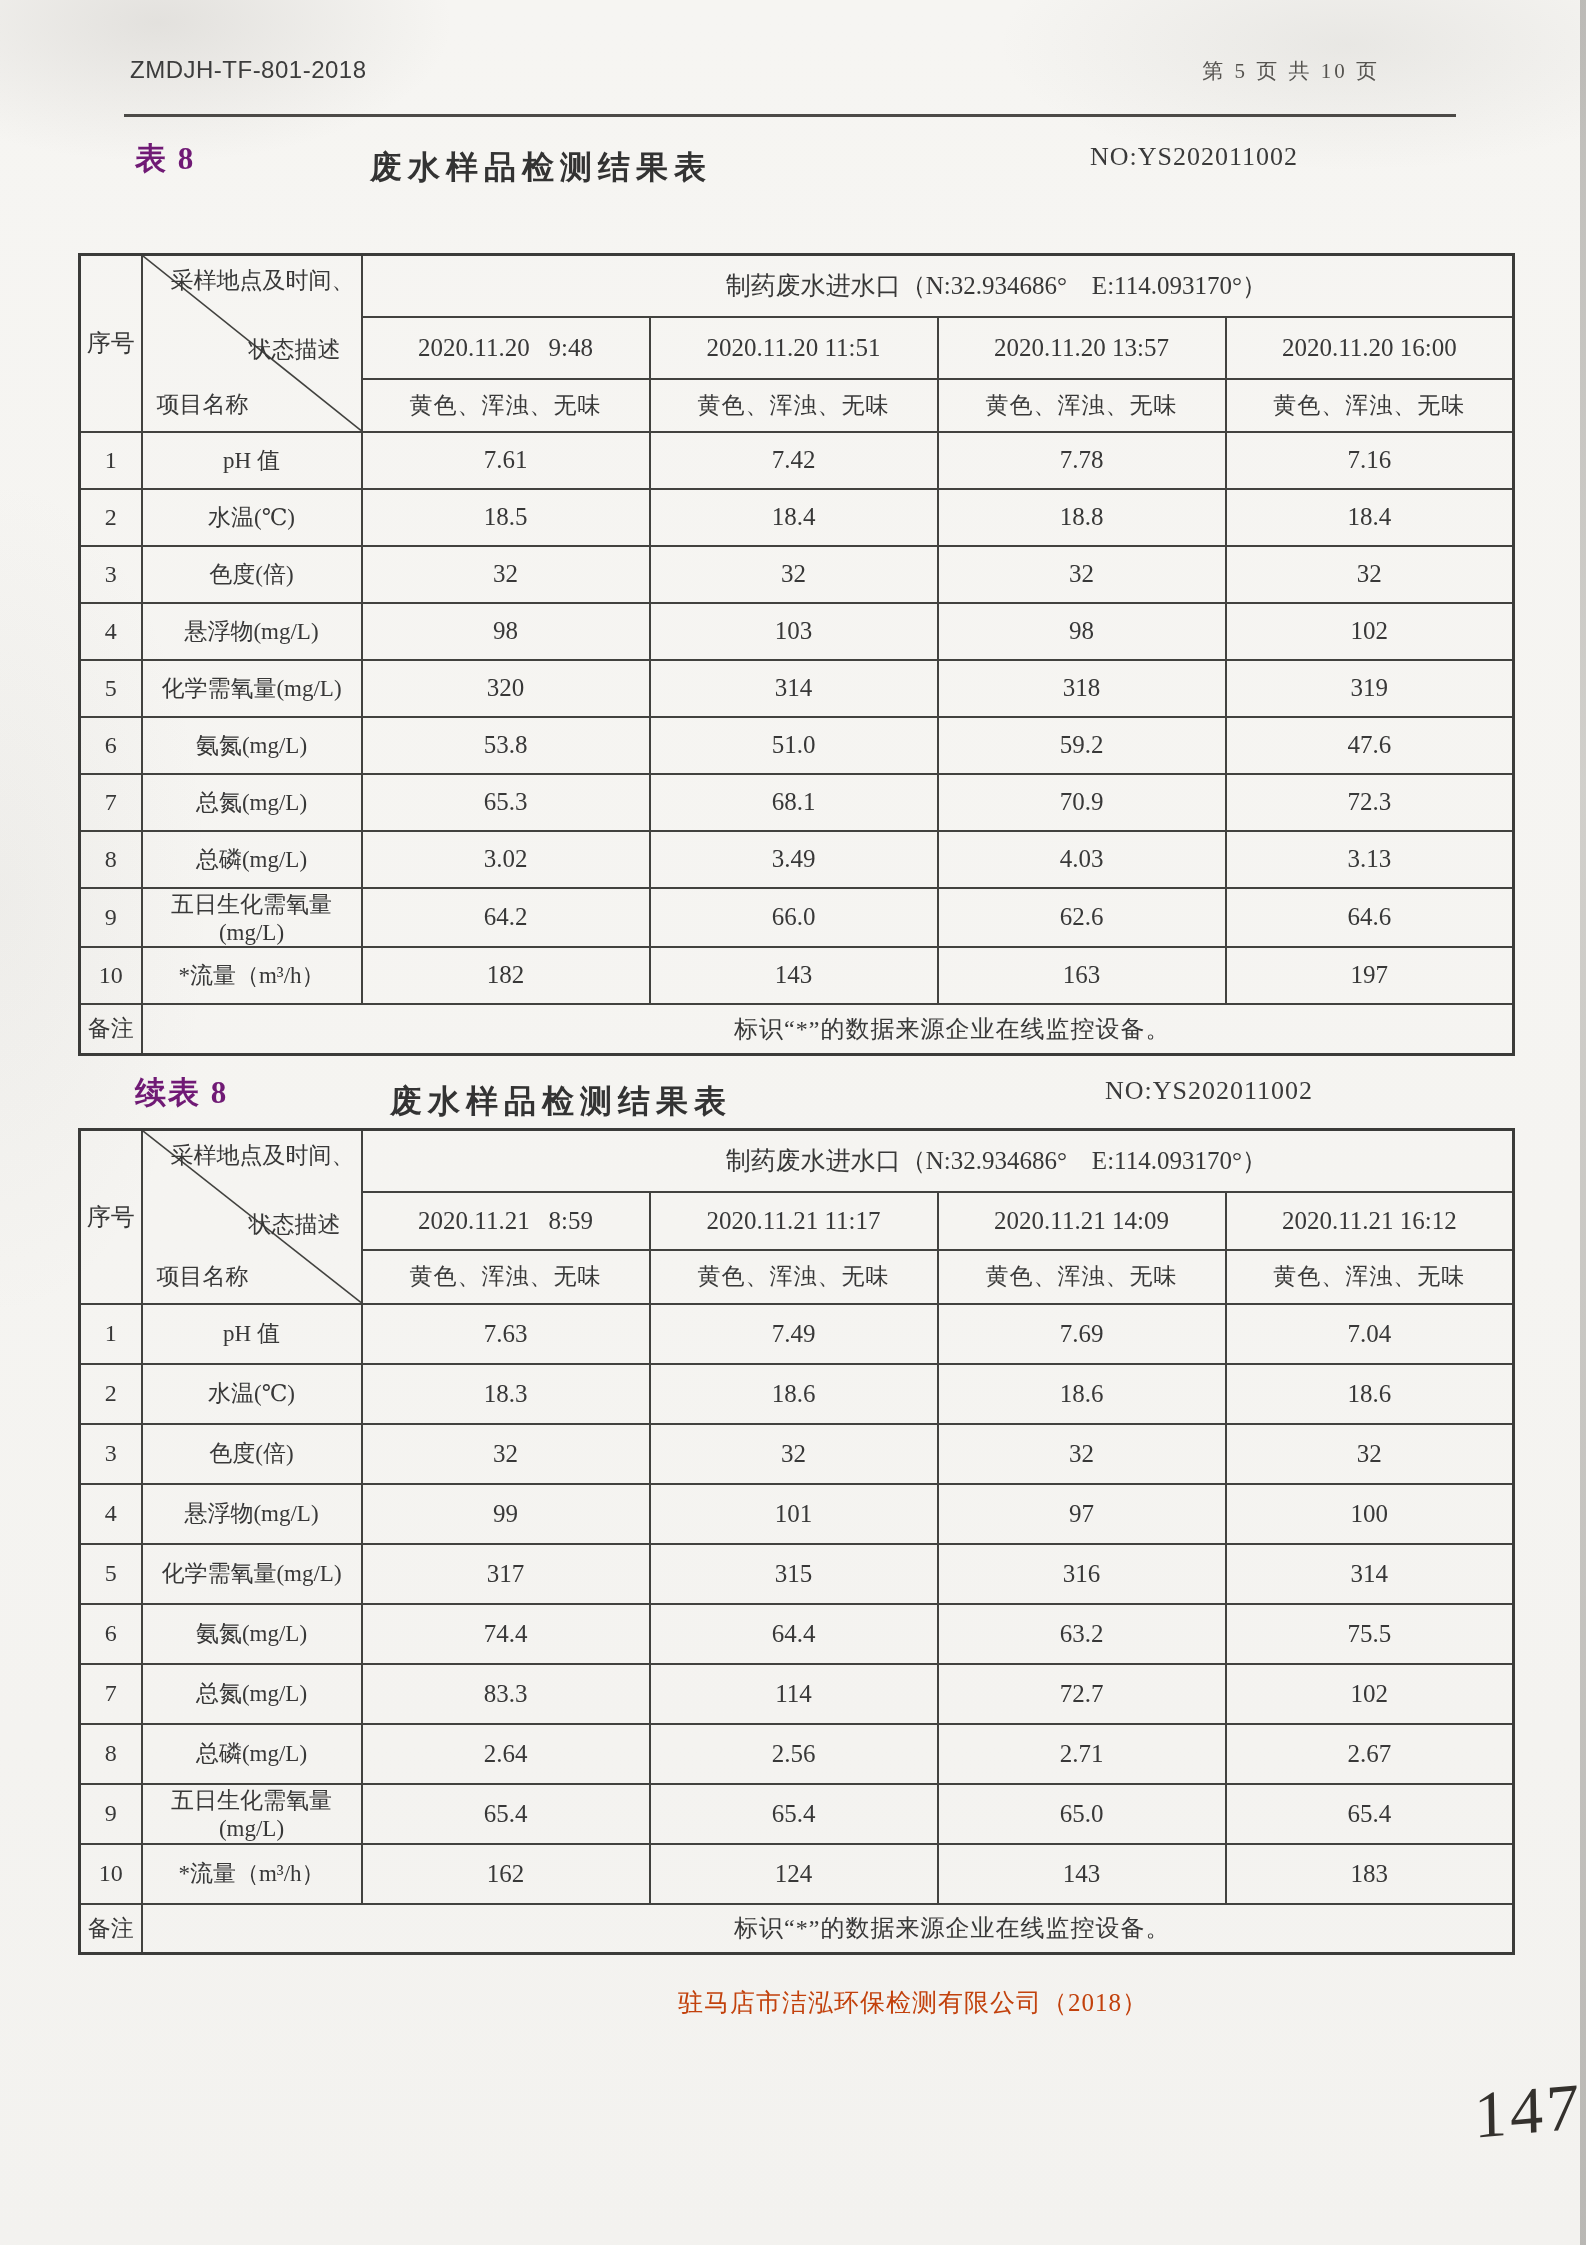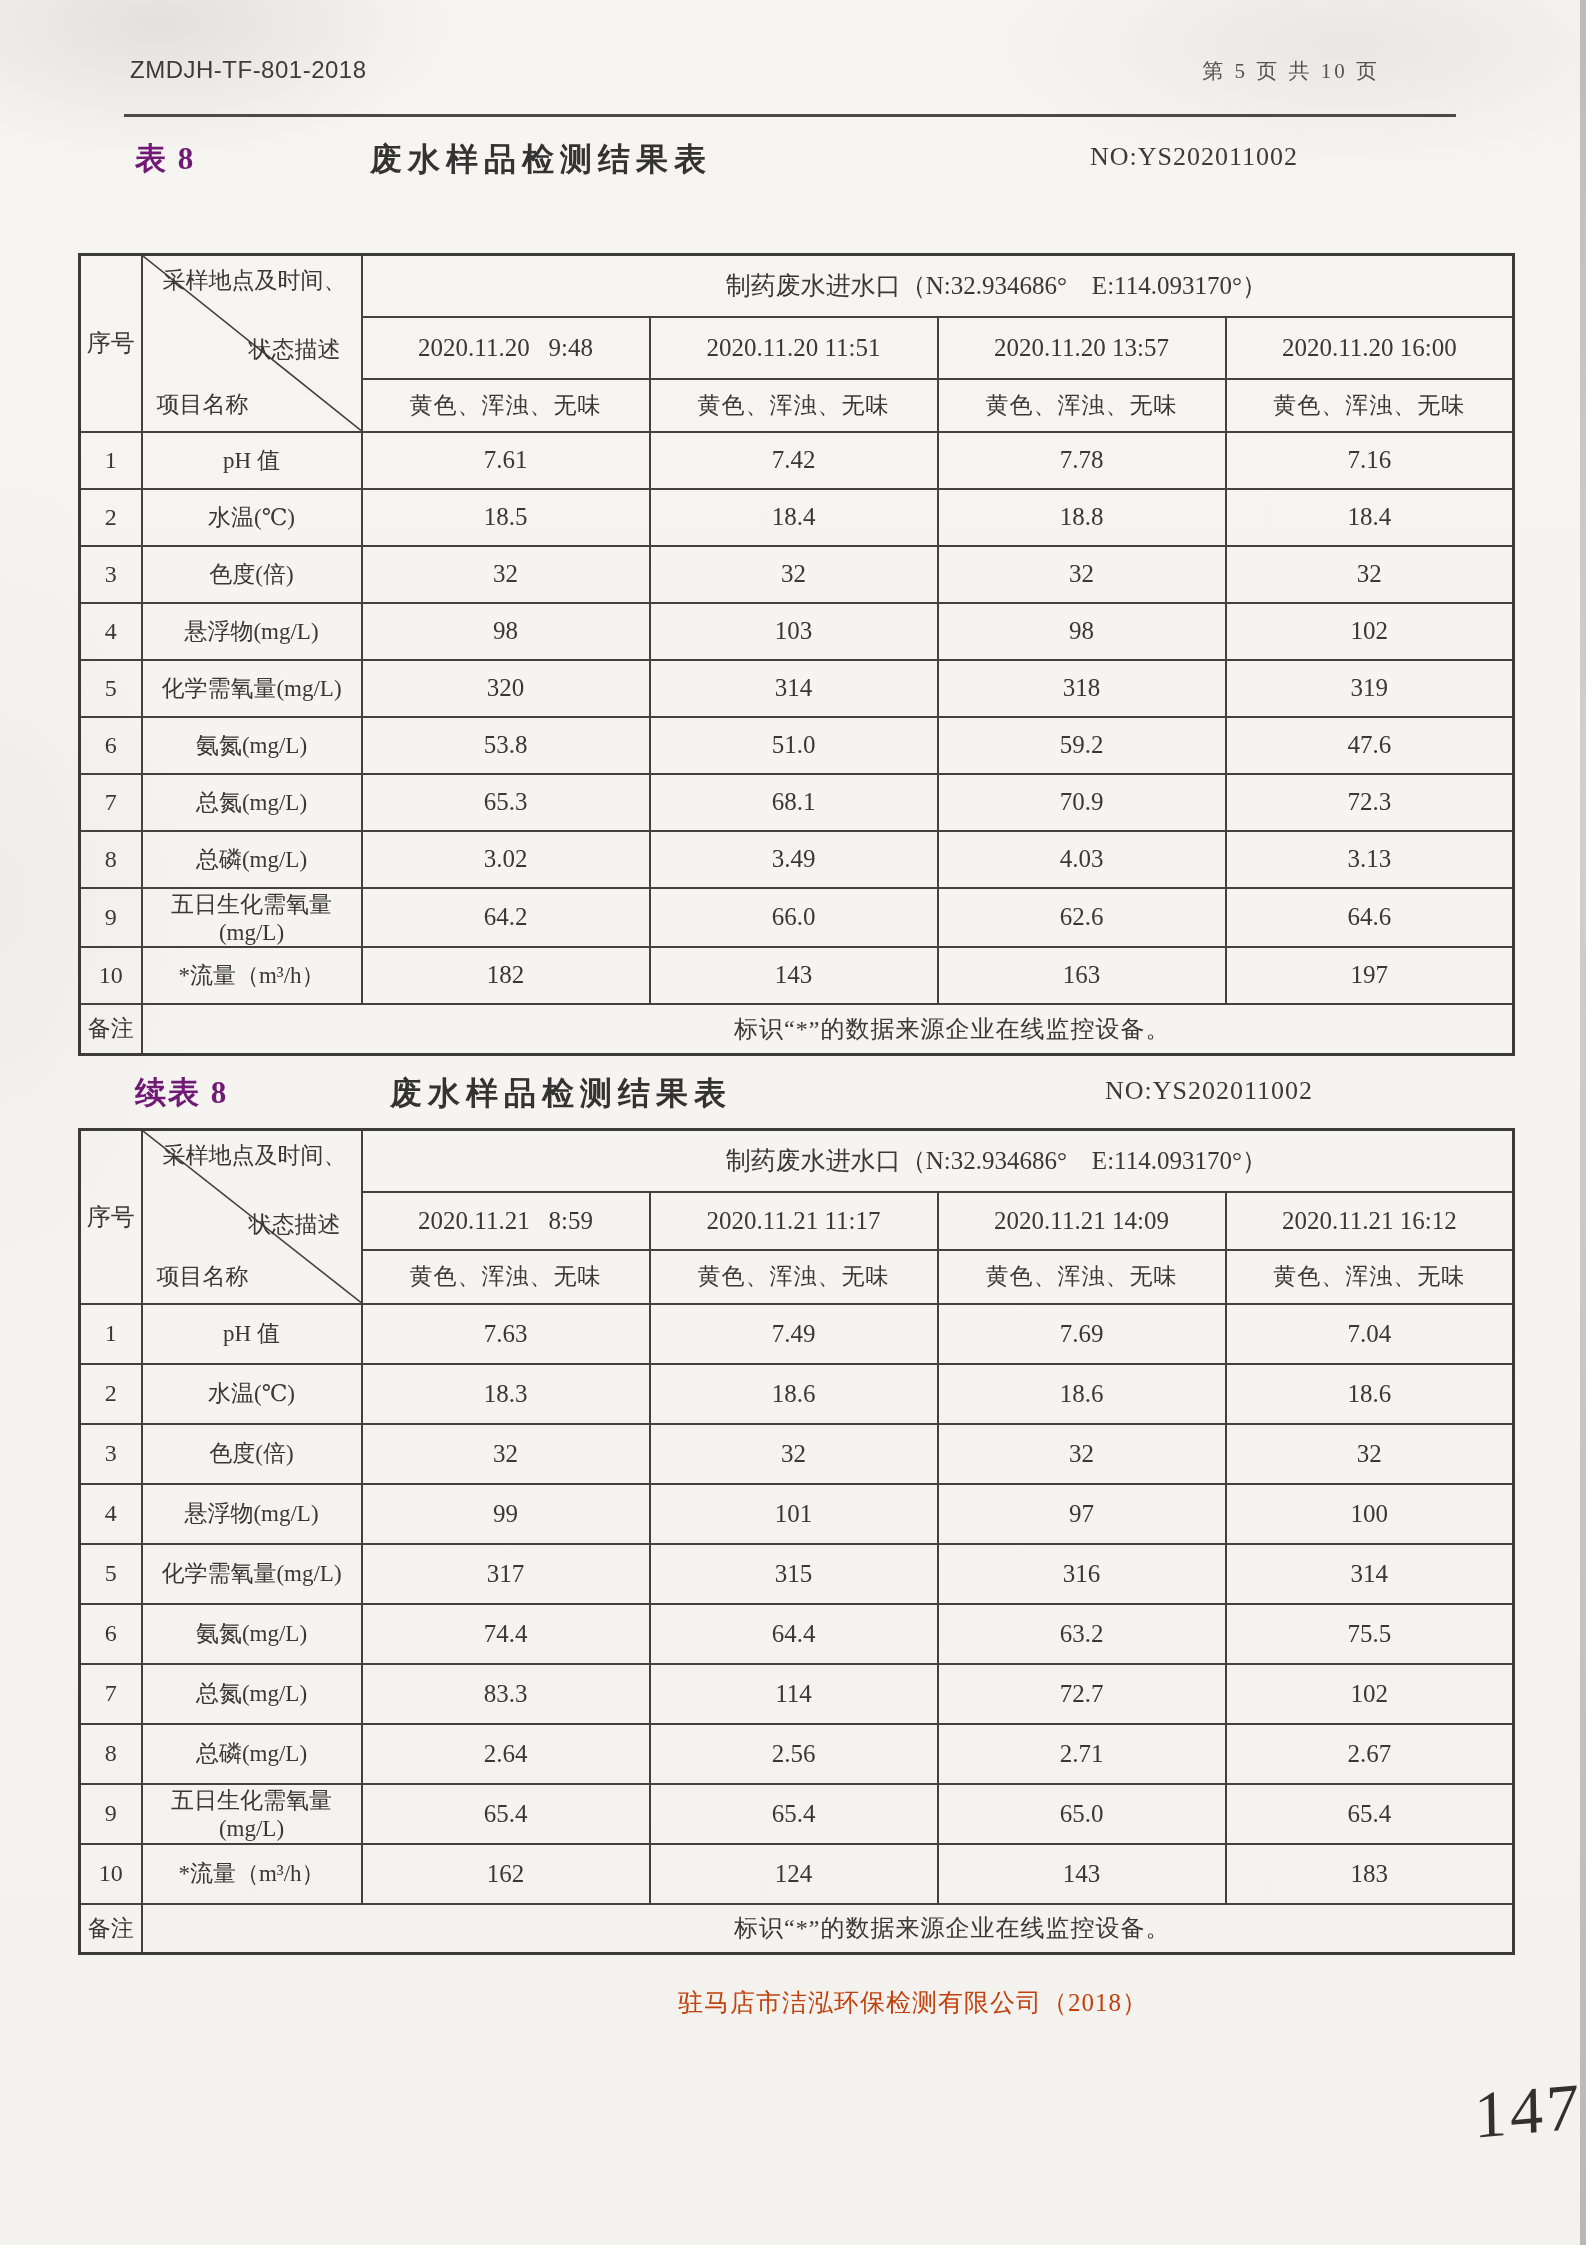--- a/index.html
+++ b/index.html
@@ -42,21 +42,21 @@
     background:#4c4a47;
   }
   
   .table-block { position:absolute; left:78px; width:1434px; }
   .tb1 { top:138px; }
   .tb2 { top:1072px; }
   .tbl-head { position:relative; }
   .tb1 .tbl-head { height:115px; }
   .tb2 .tbl-head { height:56px; }
   .tbl-label { position:absolute; left:57px; top:0; font-weight:bold; font-size:31px; color:#701a75; letter-spacing:2px; }
-  .tbl-title { position:absolute; top:0; font-weight:bold; font-size:32px; color:#333; letter-spacing:6px; }
+  .tbl-title { position:absolute; top:8px; font-weight:bold; font-size:32px; color:#333; letter-spacing:6px; }
   .tb1 .tbl-title { left:292px; }
   .tb2 .tbl-title { left:312px; }
   .tbl-no { position:absolute; top:4px; font-size:26px; color:#3a3a3a; letter-spacing:1px; }
   .tb1 .tbl-no { left:1012px; }
   .tb2 .tbl-no { left:1027px; }
 
   table.report {
     border-collapse:collapse; table-layout:fixed; width:1434px;
     font-size:25px; color:#383838;
     border:3px solid #3b3b39;
@@ -78,21 +78,21 @@
 
   .t2 tr.r-loc    { height:62px; }
   .t2 tr.r-date   { height:58px; }
   .t2 tr.r-status { height:54px; }
   .t2 tbody.data-rows tr { height:60px; }
   .t2 tr.r-remark { height:50px; }
 
   .cell-index { font-size:24px; }
   .cell-corner { position:relative; padding:0; }
   .cell-corner .diag { position:absolute; inset:0; width:100%; height:100%; display:block; }
-  .corner-top { position:absolute; top:9px;  right:14px; font-size:23px; white-space:nowrap; }
+  .corner-top { position:absolute; top:9px;  right:6px; font-size:23px; white-space:nowrap; }
   .corner-mid { position:absolute; top:78px; left:106px; font-size:23px; white-space:nowrap; }
   .corner-bot { position:absolute; bottom:11px; left:14px; font-size:23px; white-space:nowrap; }
   .cell-location { text-align:left; padding-left:118px; white-space:pre; font-size:25px; }
   .cell-date   { white-space:pre; font-size:25px; }
   .cell-status { font-size:23px; letter-spacing:1px; }
   .cell-no     { font-size:24px; }
   .cell-name   { font-size:23px; }
   .cell-val    { font-size:25px; }
   .cell-remark-label { font-size:23px; }
   .cell-remark { text-align:left; padding-left:250px; font-size:24px; letter-spacing:1px;margin-top:44px; }

